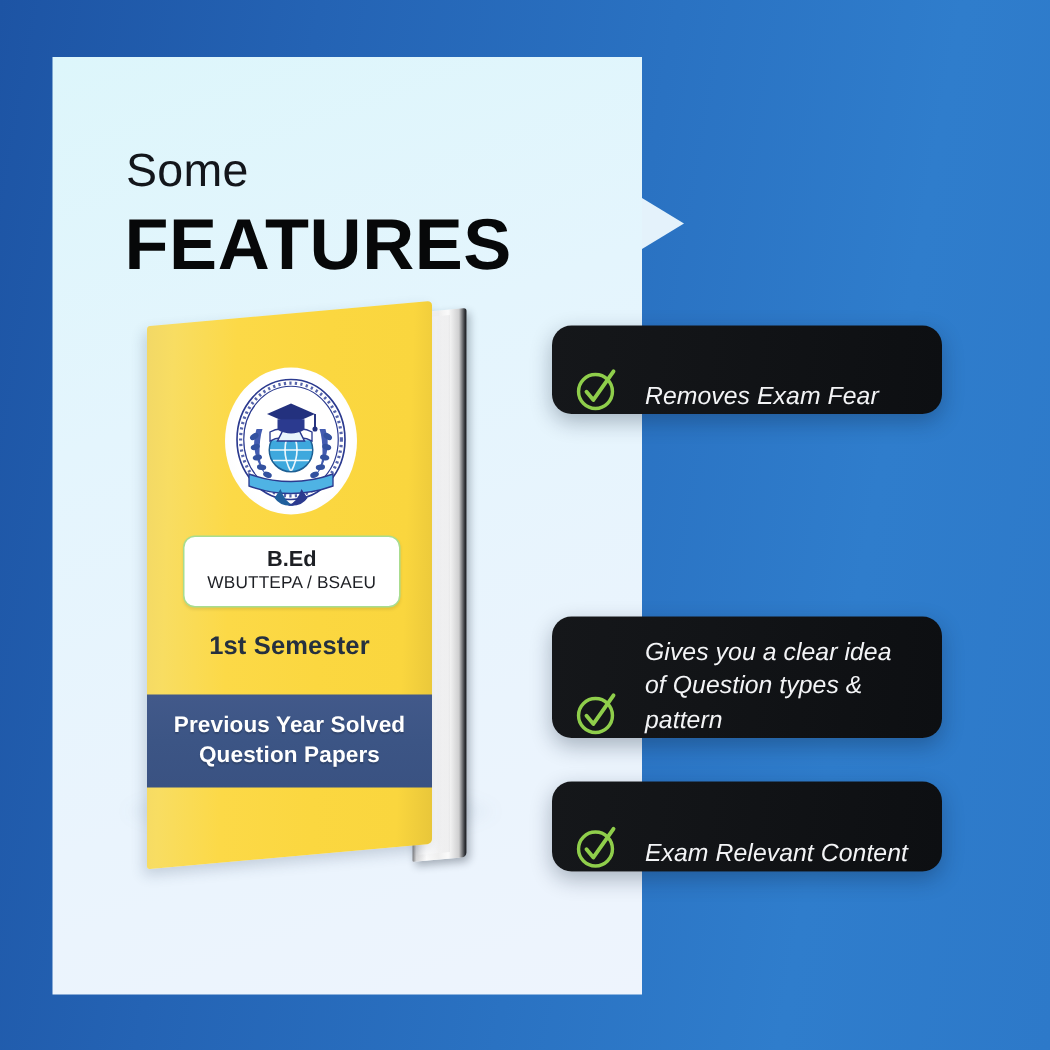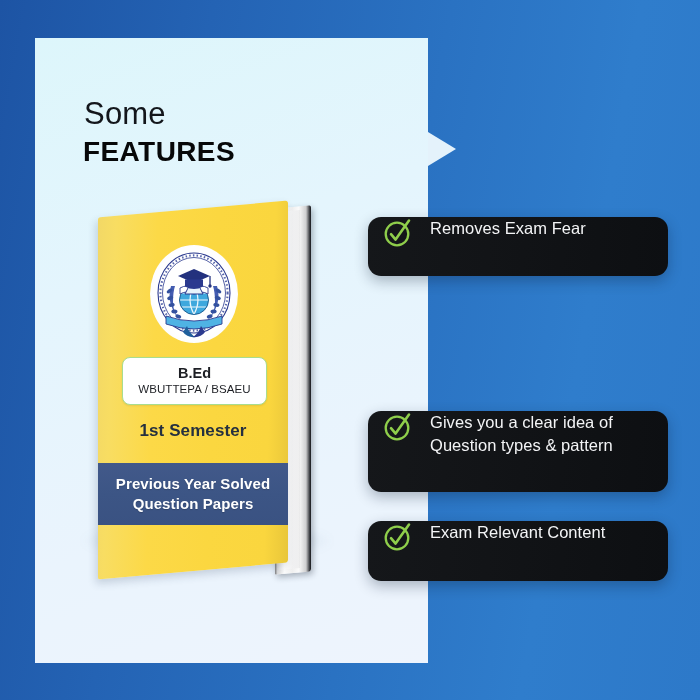--- a/index.html
+++ b/index.html
@@ -29,21 +29,21 @@
     border-left:28px solid #e4f2fb;
   }
 
   
   .head-some{
     position:absolute;left:84px;top:96px;
     font-size:31px;font-weight:400;color:#13161b;letter-spacing:.2px;
   }
   .head-features{
     position:absolute;left:83px;top:136px;
-    font-size:28px;font-weight:700;color:#070809;letter-spacing:.4px;
+    font-size:48px;font-weight:700;color:#070809;letter-spacing:.4px;
   }
 
   
   .book{position:absolute;left:60px;top:195px;width:290px;height:400px;}
   .book-shadow{
     position:absolute;left:22px;top:330px;width:250px;height:32px;
     background:radial-gradient(ellipse at 50% 50%, rgba(60,90,125,.34) 0%, rgba(60,90,125,.16) 42%, rgba(60,90,125,0) 72%);
     filter:blur(5px);
   }
   
@@ -100,27 +100,28 @@
     display:flex;flex-direction:column;align-items:center;justify-content:center;
   }
   .cover-band div{
     color:#ffffff;font-size:15px;font-weight:700;line-height:1.35;letter-spacing:.1px;
     text-shadow:0 1px 1px rgba(0,0,0,.18);
   }
 
   
   .cards{position:absolute;left:368px;top:0;width:302px;height:700px;}
   .card{
-    position:absolute;left:0;width:300px;
+    position:absolute;left:0;width:260px;
     background:linear-gradient(95deg,#15171a 0%,#121417 40%,#0d0f12 100%);
     border-radius:13px;
     box-shadow:0 5px 14px rgba(10,25,50,.3);
-    display:flex;align-items:flex-start;
+    display:flex;align-items:flex-end;
     padding:0 16px 0 14px;
     box-sizing:border-box;
+    font-style:italic;
   }
   .card .check{flex:0 0 auto;width:32px;height:32px;margin-right:16px;}
   .card .check svg{display:block;}
   .card .txt{
     color:#f3f4f6;font-size:16.5px;line-height:1.38;font-weight:400;letter-spacing:.05px;
   }
   #card-0{top:217px;height:59px;}
   #card-1{top:303px;height:80px;}
   #card-2{top:411px;height:81px;}
   #card-3{top:521px;height:60px;}

